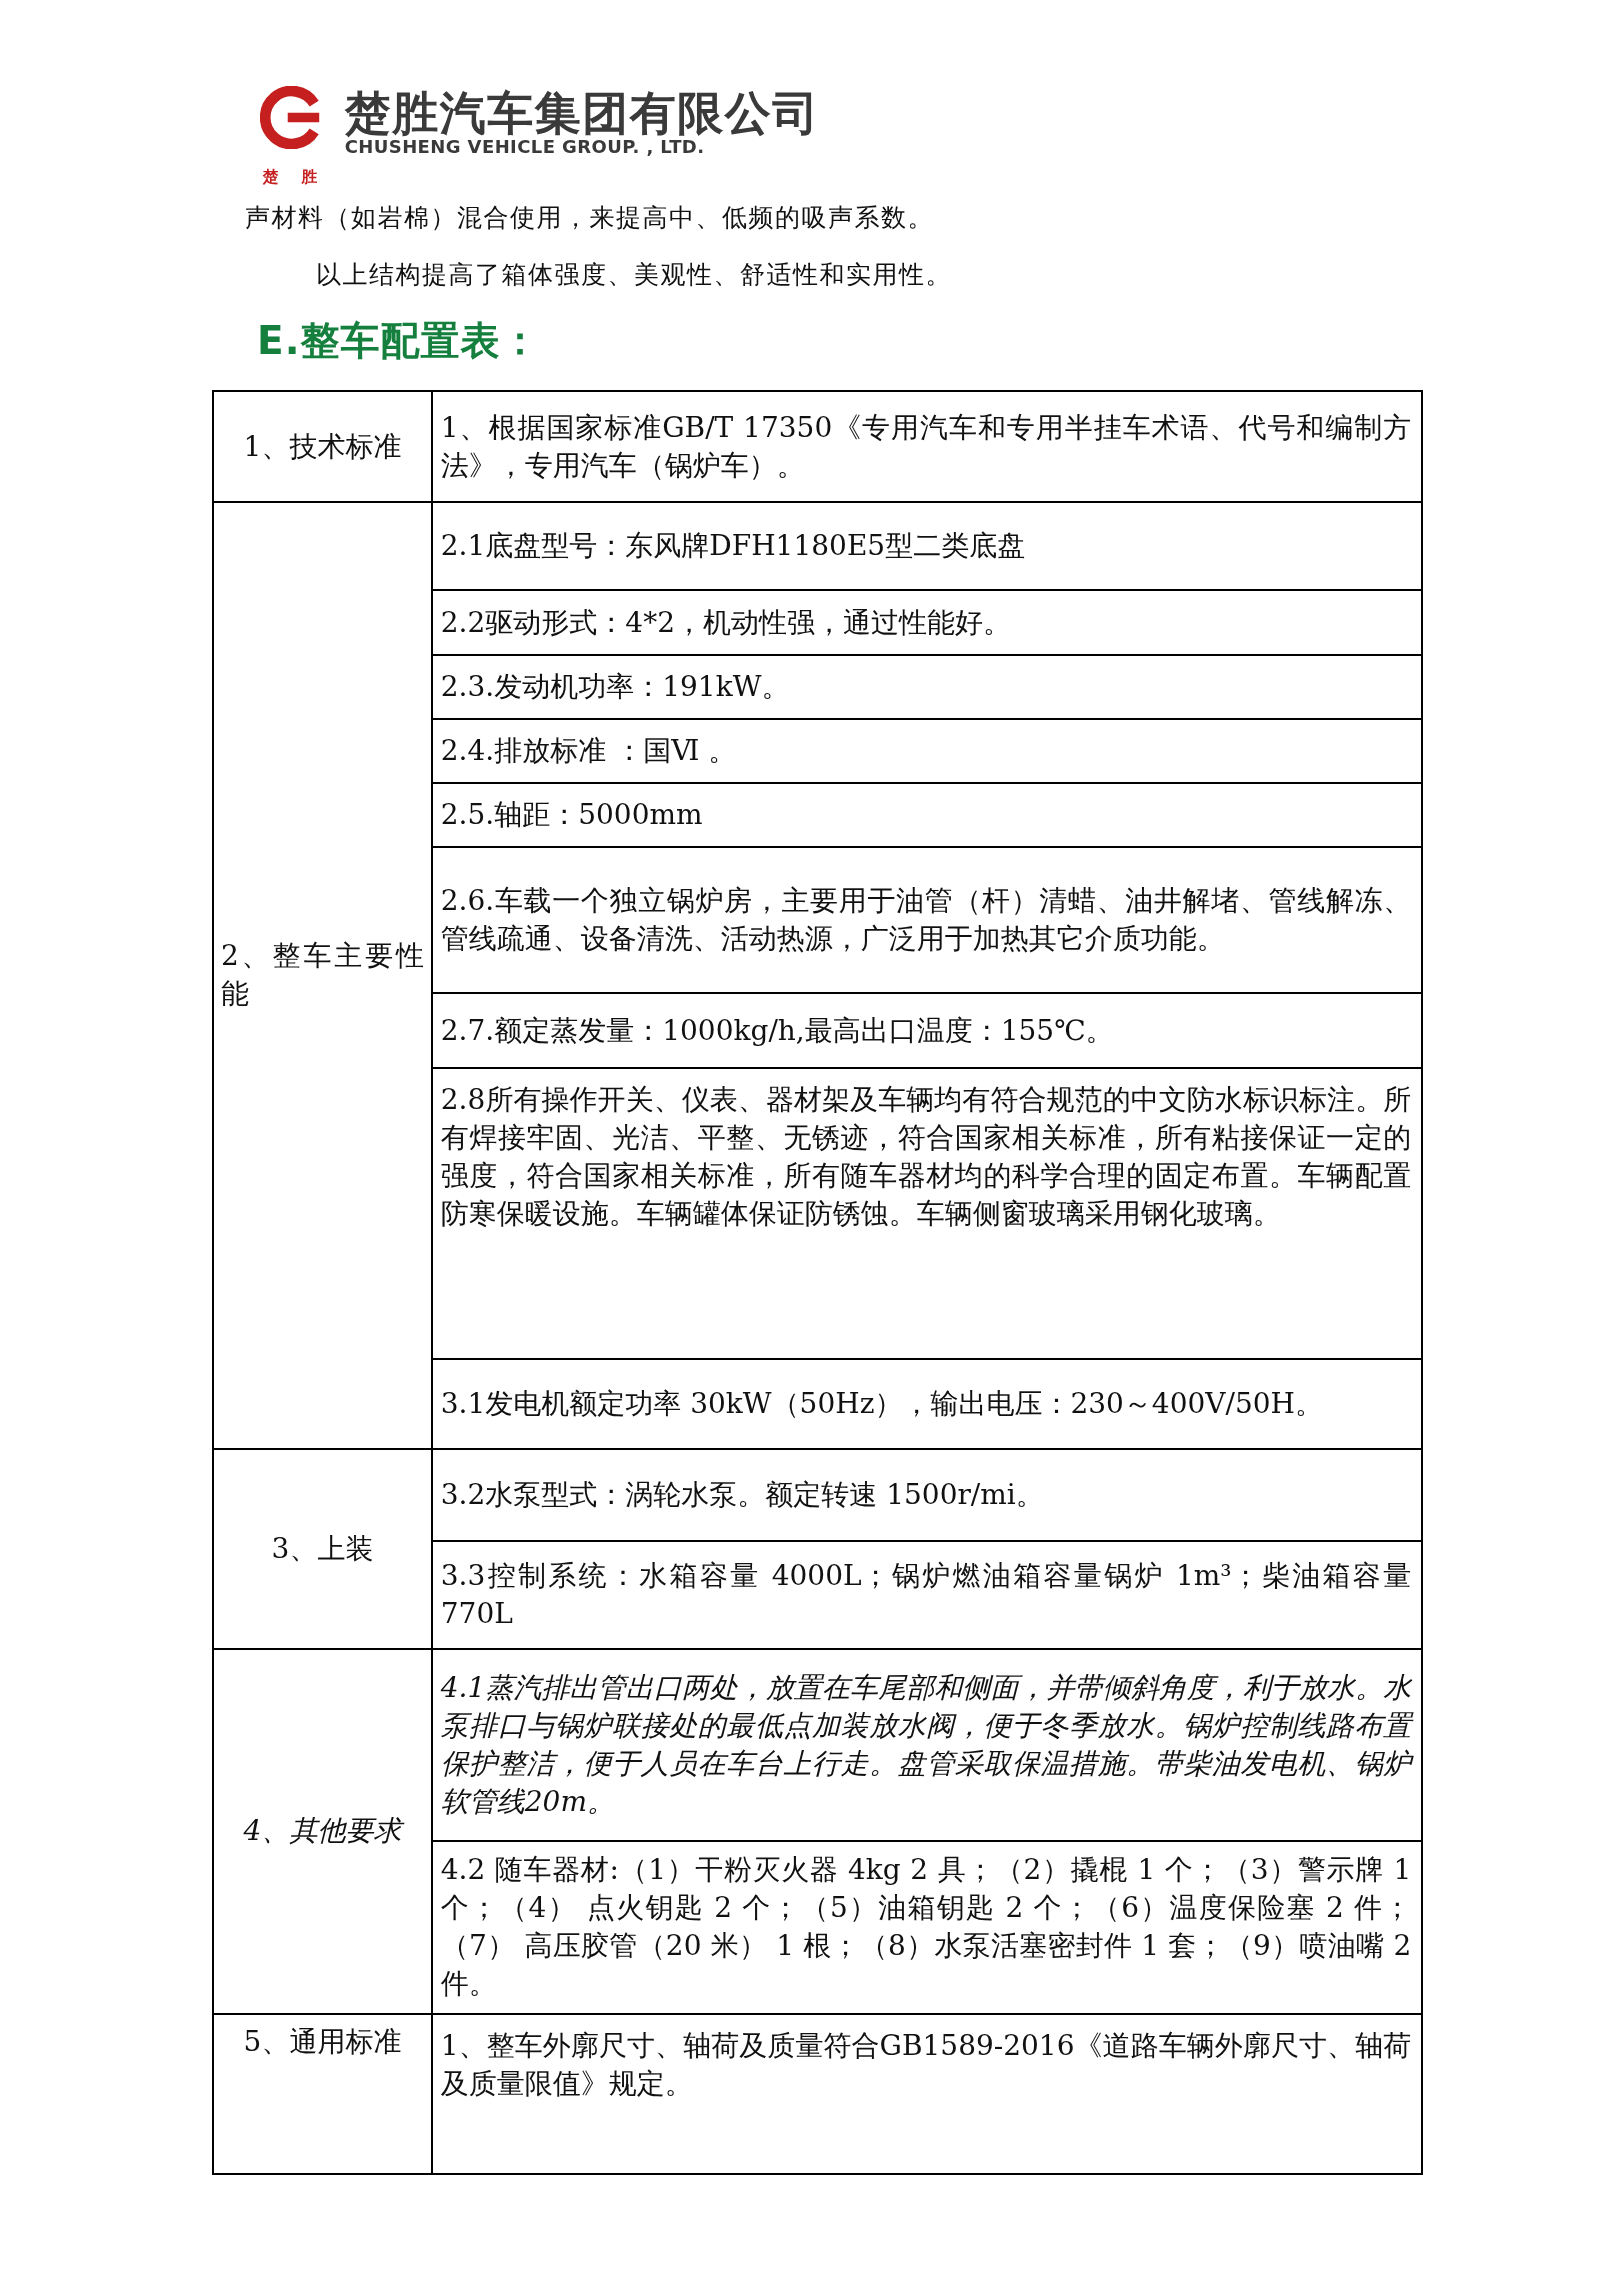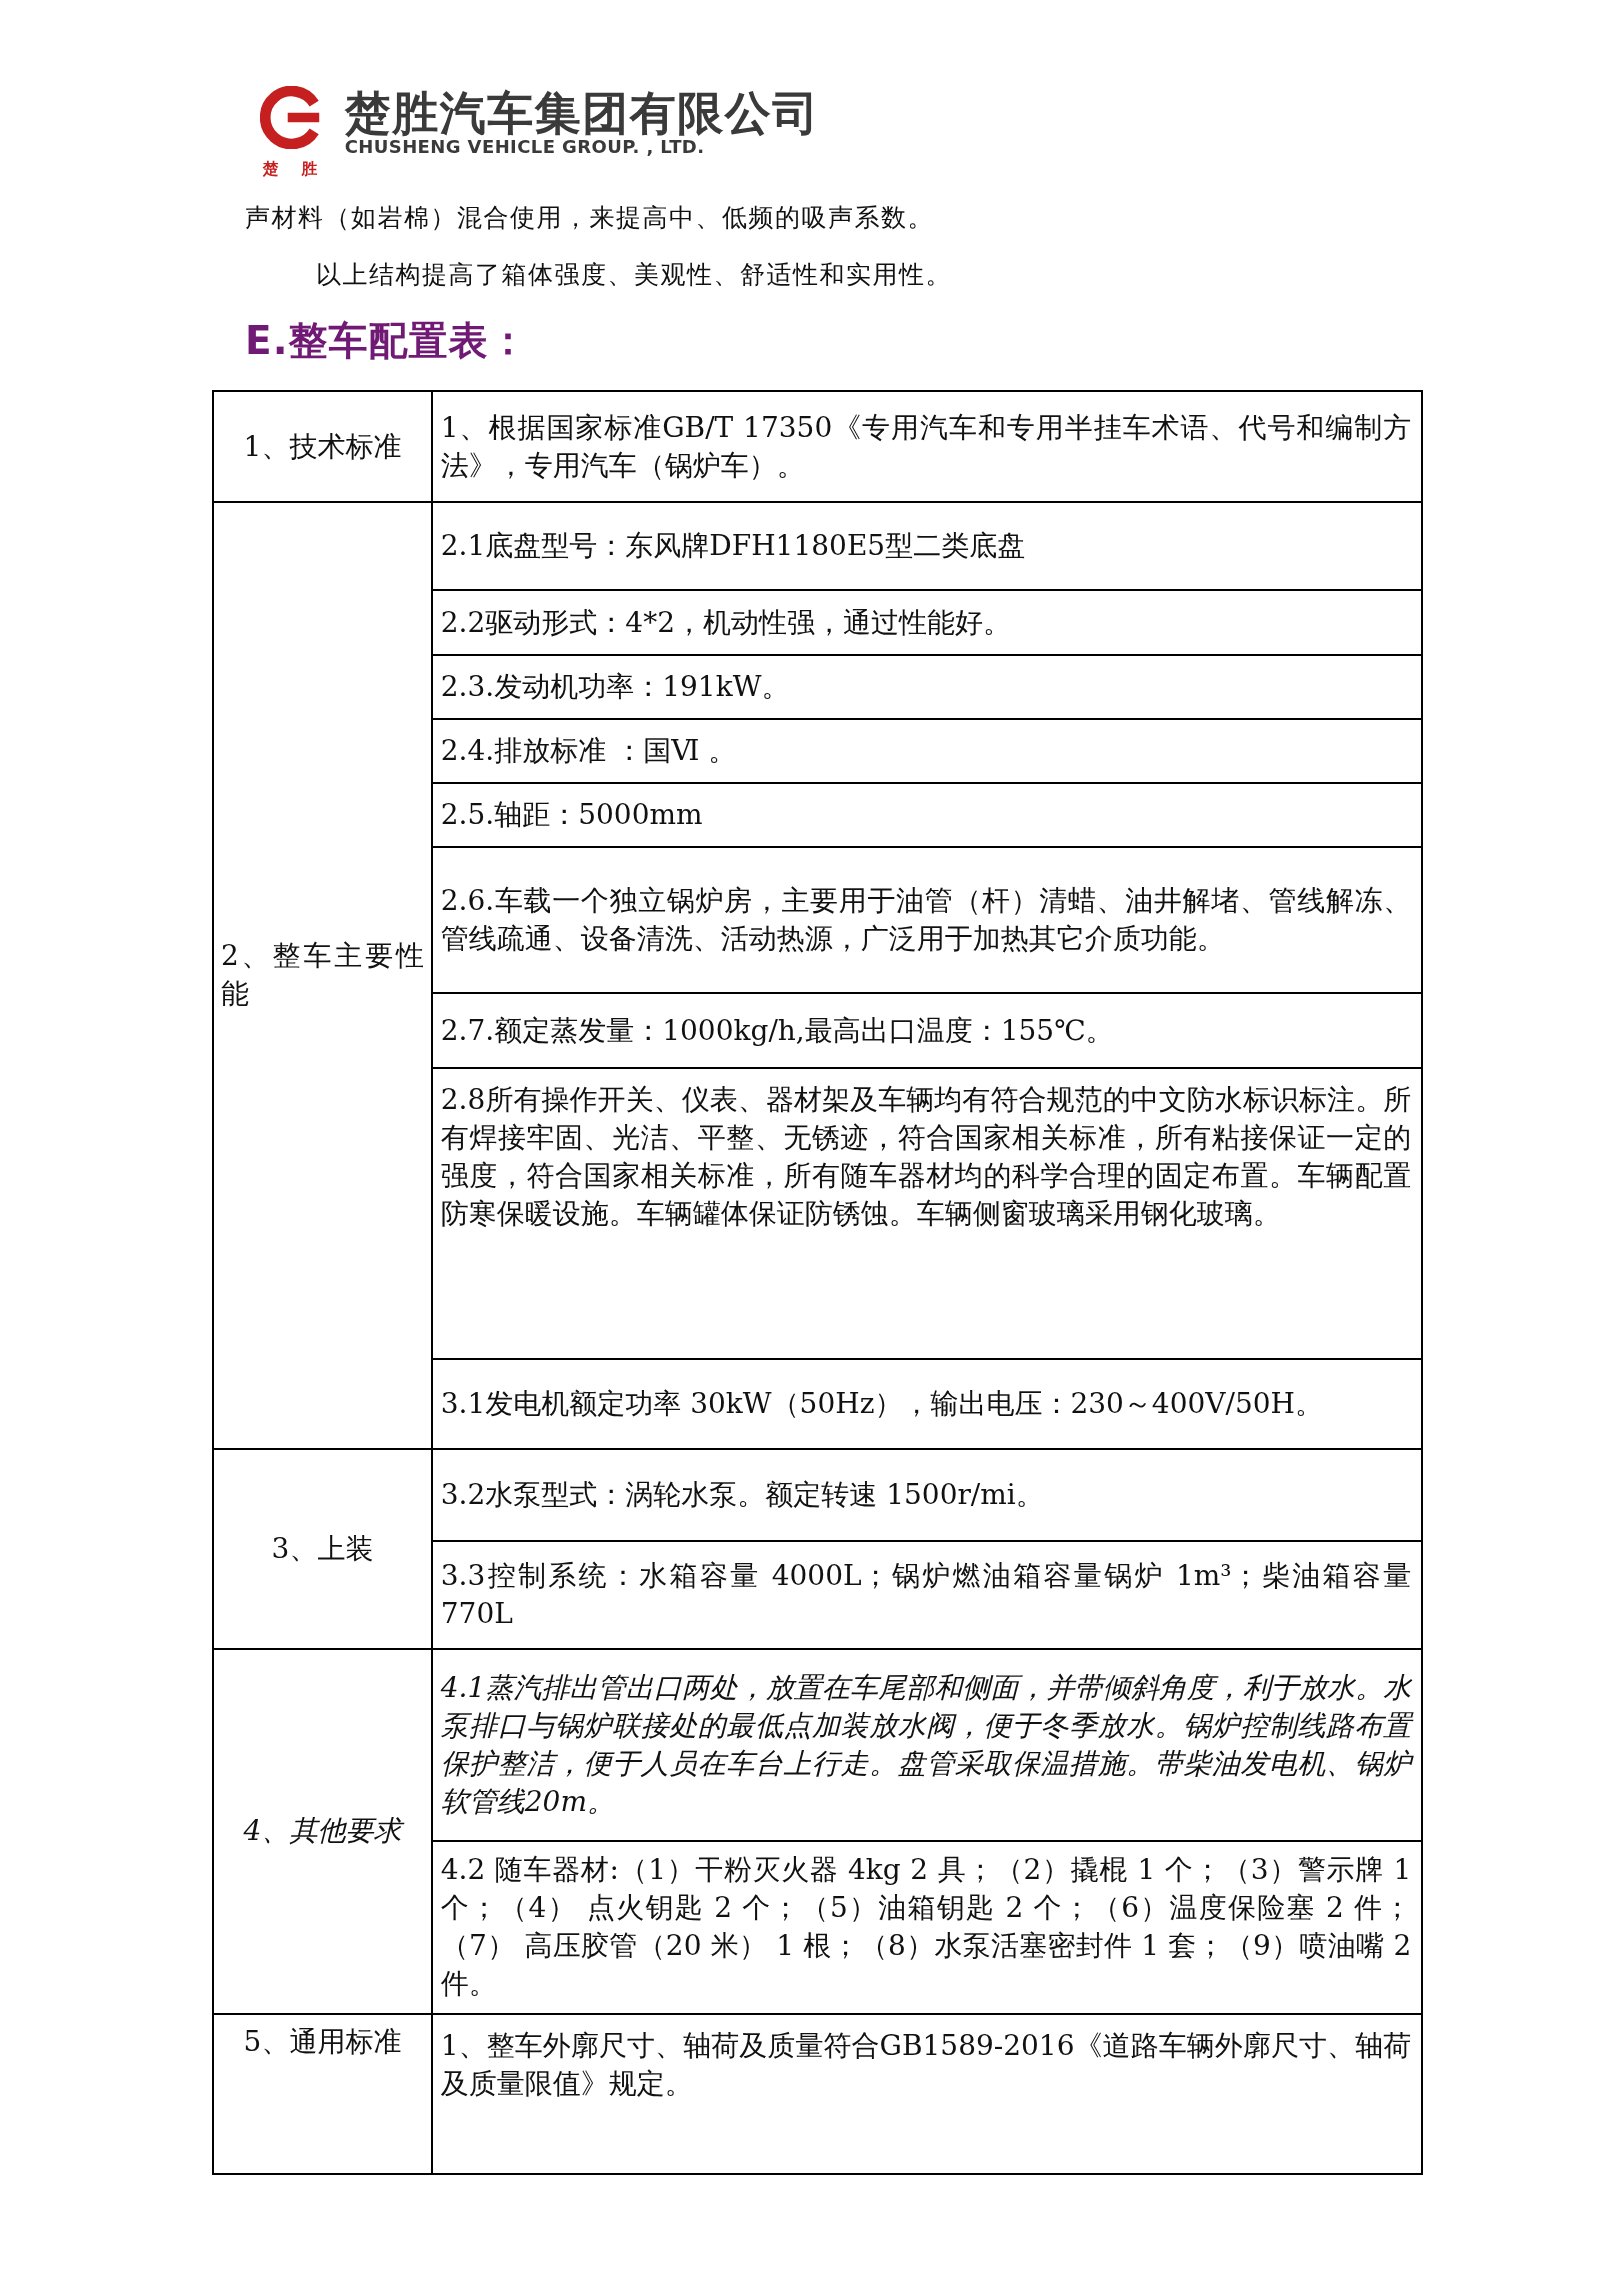--- a/index.html
+++ b/index.html
@@ -13,42 +13,42 @@
     overflow:hidden;
   }
 
   
   .logo{position:absolute;left:253px;top:86px;display:flex;align-items:flex-start;}
   .logo-mark{display:flex;flex-direction:column;align-items:center;width:76px;}
   .logo-mark svg{display:block;}
   .logo-hanzi{
     font-family:"DejaVu Serif","Liberation Serif",serif;
     color:#c5201f;font-size:15.7px;font-weight:bold;
-    letter-spacing:2px;word-spacing:13.7px;margin-top:10px;white-space:nowrap;
+    letter-spacing:2px;word-spacing:13.7px;margin-top:18px;white-space:nowrap;
   }
   .logo-text{margin-left:15.7px;padding-top:5.9px;}
   .company-cn{
     font-family:"DejaVu Sans","Liberation Sans",sans-serif;
     font-weight:700;font-size:46px;line-height:43px;
     color:#3a3a3a;letter-spacing:1.5px;white-space:nowrap;
   }
   .company-en{
     font-family:"DejaVu Sans","Liberation Sans",sans-serif;
     font-weight:700;font-size:18px;line-height:23.5px;
     color:#3a3a3a;letter-spacing:0.4px;white-space:nowrap;
   }
 
   
   .para{position:absolute;font-size:25px;line-height:43px;letter-spacing:1.5px;white-space:nowrap;}
   .para1{left:245px;top:196px;}
   .para2{left:316px;top:253px;}
   .heading{
-    position:absolute;left:245px;top:314px;
+    position:absolute;left:257px;top:314px;
     font-family:"DejaVu Sans","Liberation Sans",sans-serif;
-    font-weight:700;font-size:39px;letter-spacing:1px;color:#701a75;white-space:nowrap;
+    font-weight:700;font-size:39px;letter-spacing:1px;color:#15803d;white-space:nowrap;
   }
 
   
   .cfg-table{
     position:absolute;left:212px;top:390px;
     width:1209px;
     border-collapse:collapse;table-layout:fixed;
     border:2.9px solid #000;
   }
   .cfg-table td{

